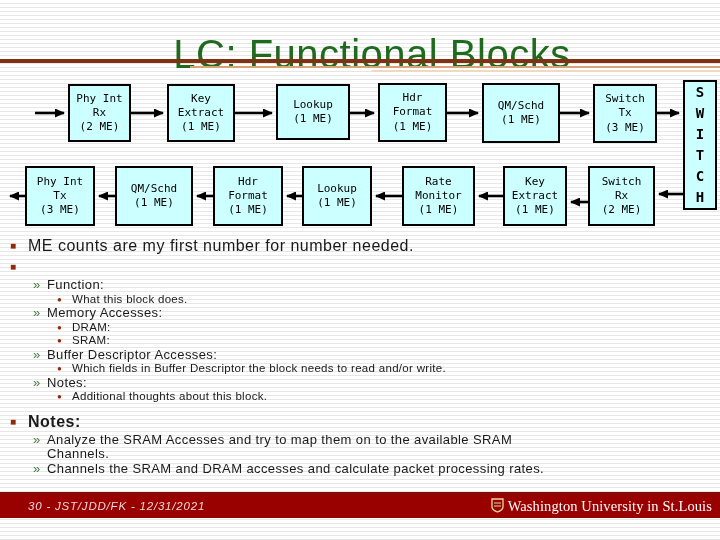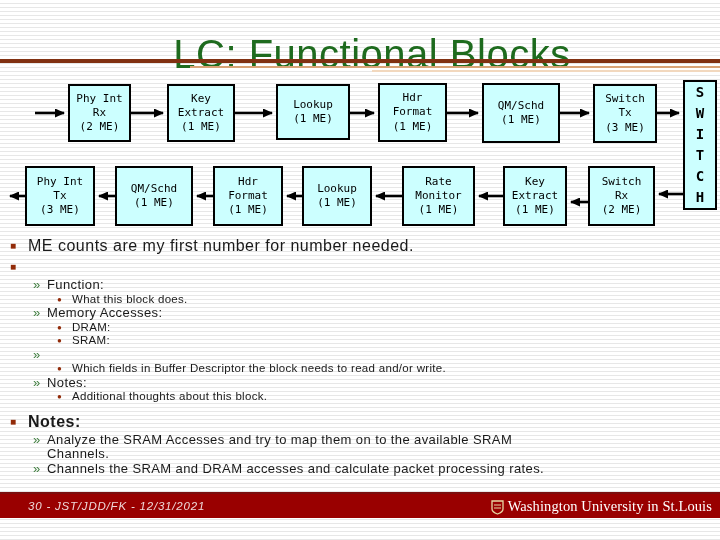--- a/index.html
+++ b/index.html
@@ -52,21 +52,21 @@
   .next-gap{margin-top:8px;}
   .wrapnarrow{max-width:486px;}
   
   .footer{
     position:absolute;left:0;top:492px;width:720px;height:26px;
     background:#990000;border-top:2px solid #7c0e0e;box-sizing:border-box;
     display:flex;align-items:center;justify-content:space-between;
     padding:0 8px 0 28px;
   }
   .pageinfo{color:#efd8d8;font-size:11.5px;font-style:italic;letter-spacing:0.8px;}
-  .brand{display:flex;align-items:flex-end;gap:4px;color:#ffffff;
+  .brand{display:flex;align-items:flex-start;gap:4px;color:#ffffff;
     font-family:"Liberation Serif",serif;font-size:14.5px;letter-spacing:0.1px;}
 </style>
 </head>
 <body>
 
 <div class="slide">
 
   <h1 class="title">LC: Functional Blocks</h1>
   <div class="rule-main"></div>
   <div class="rule-acc1"></div>
@@ -162,20 +162,21 @@
     <div class="row l3">
       <span class="mk3">●</span>
       <span>DRAM:</span>
     </div>
     <div class="row l3">
       <span class="mk3">●</span>
       <span>SRAM:</span>
     </div>
     <div class="row l2">
       <span class="mk2">»</span>
+      <span>Buffer Descriptor Accesses:</span>
     </div>
     <div class="row l3">
       <span class="mk3">●</span>
       <span>Which fields in Buffer Descriptor the block needs to read and/or write.</span>
     </div>
     <div class="row l2">
       <span class="mk2">»</span>
       <span>Notes:</span>
     </div>
     <div class="row l3">

